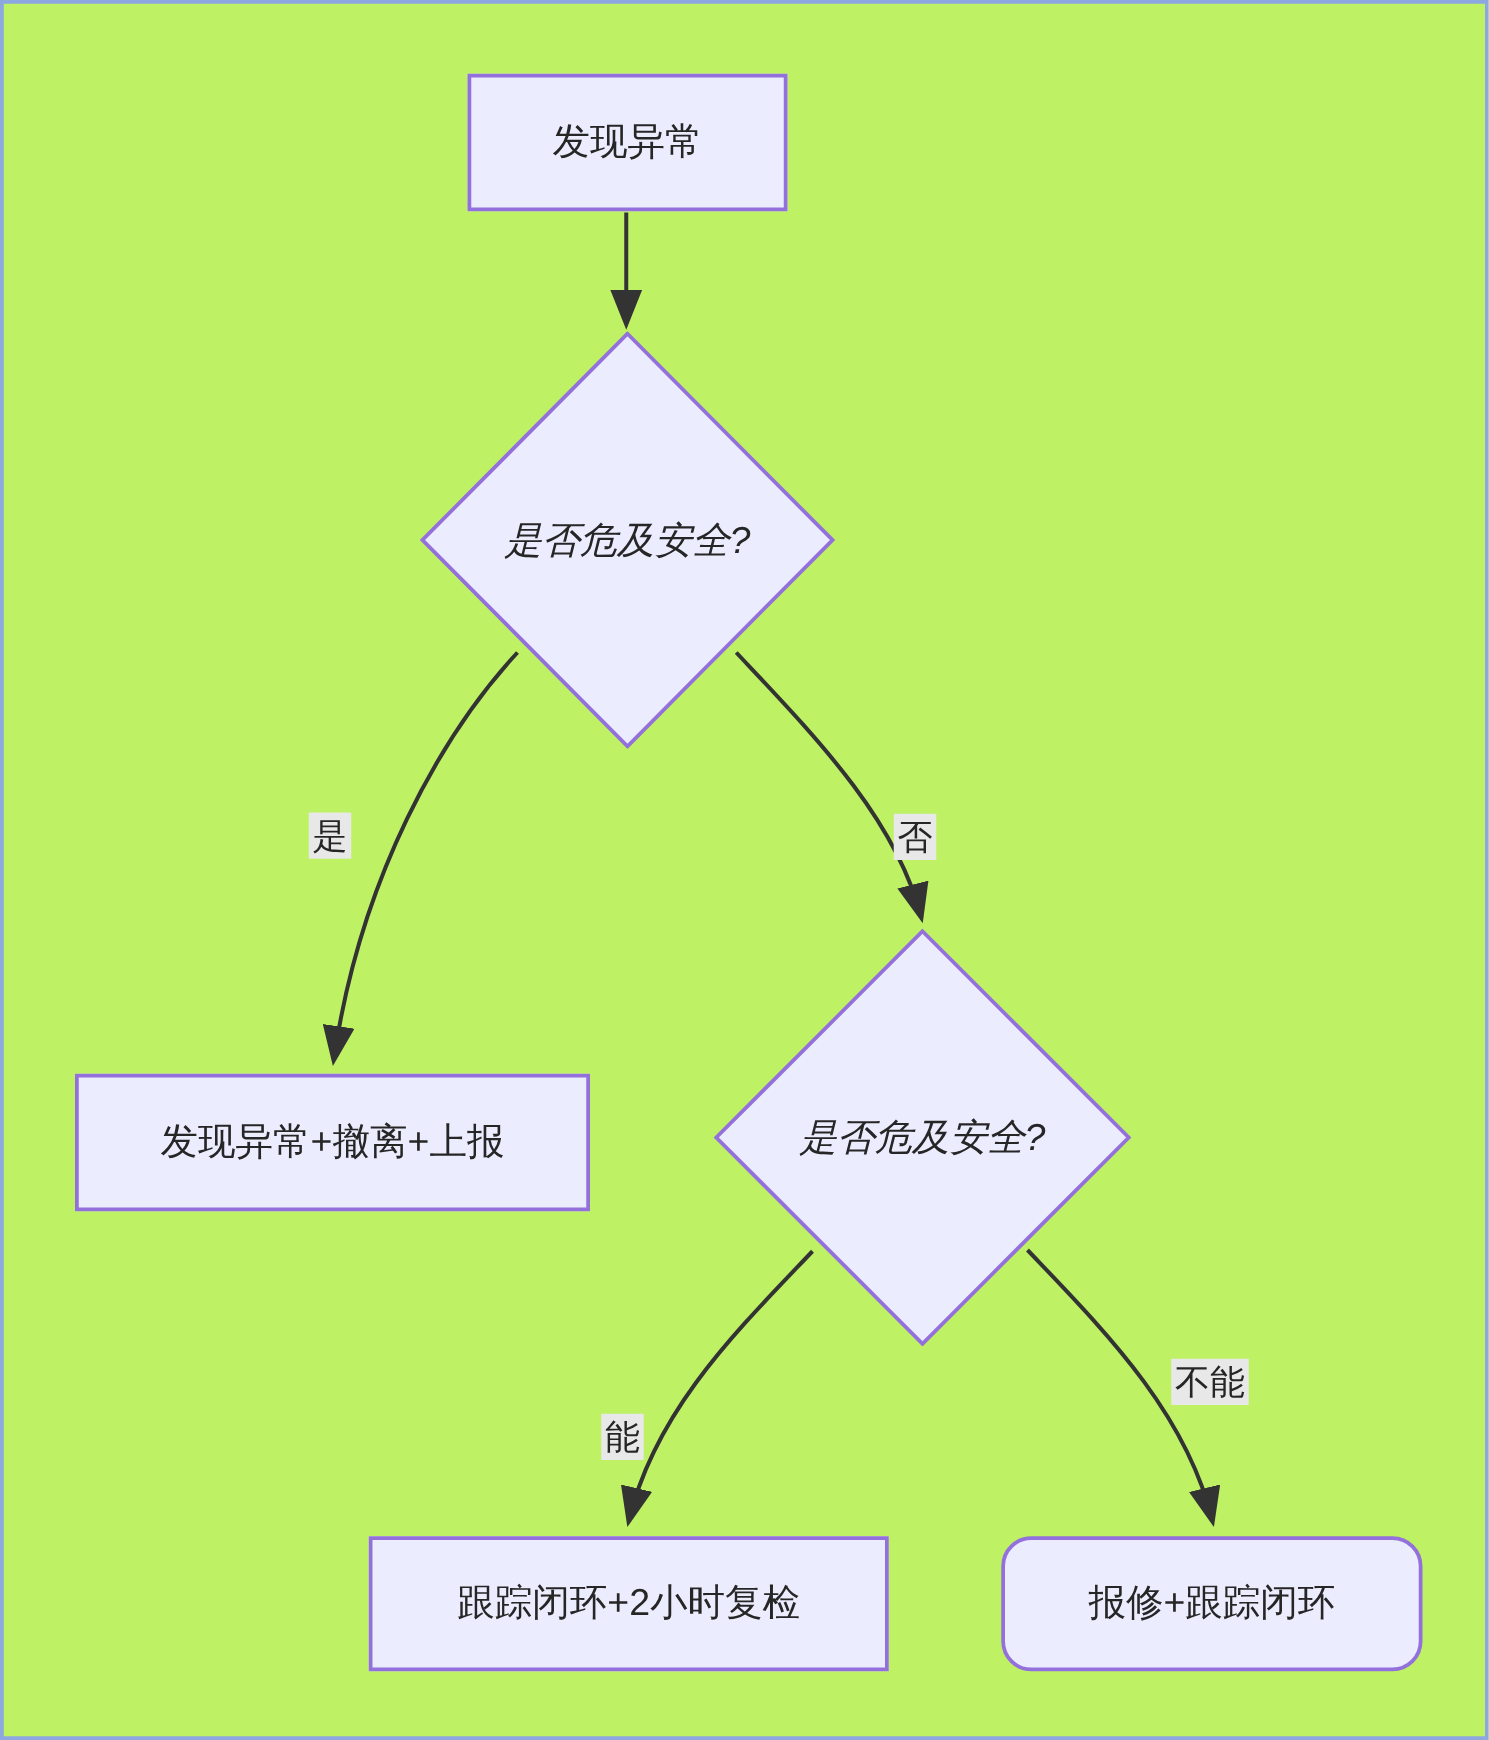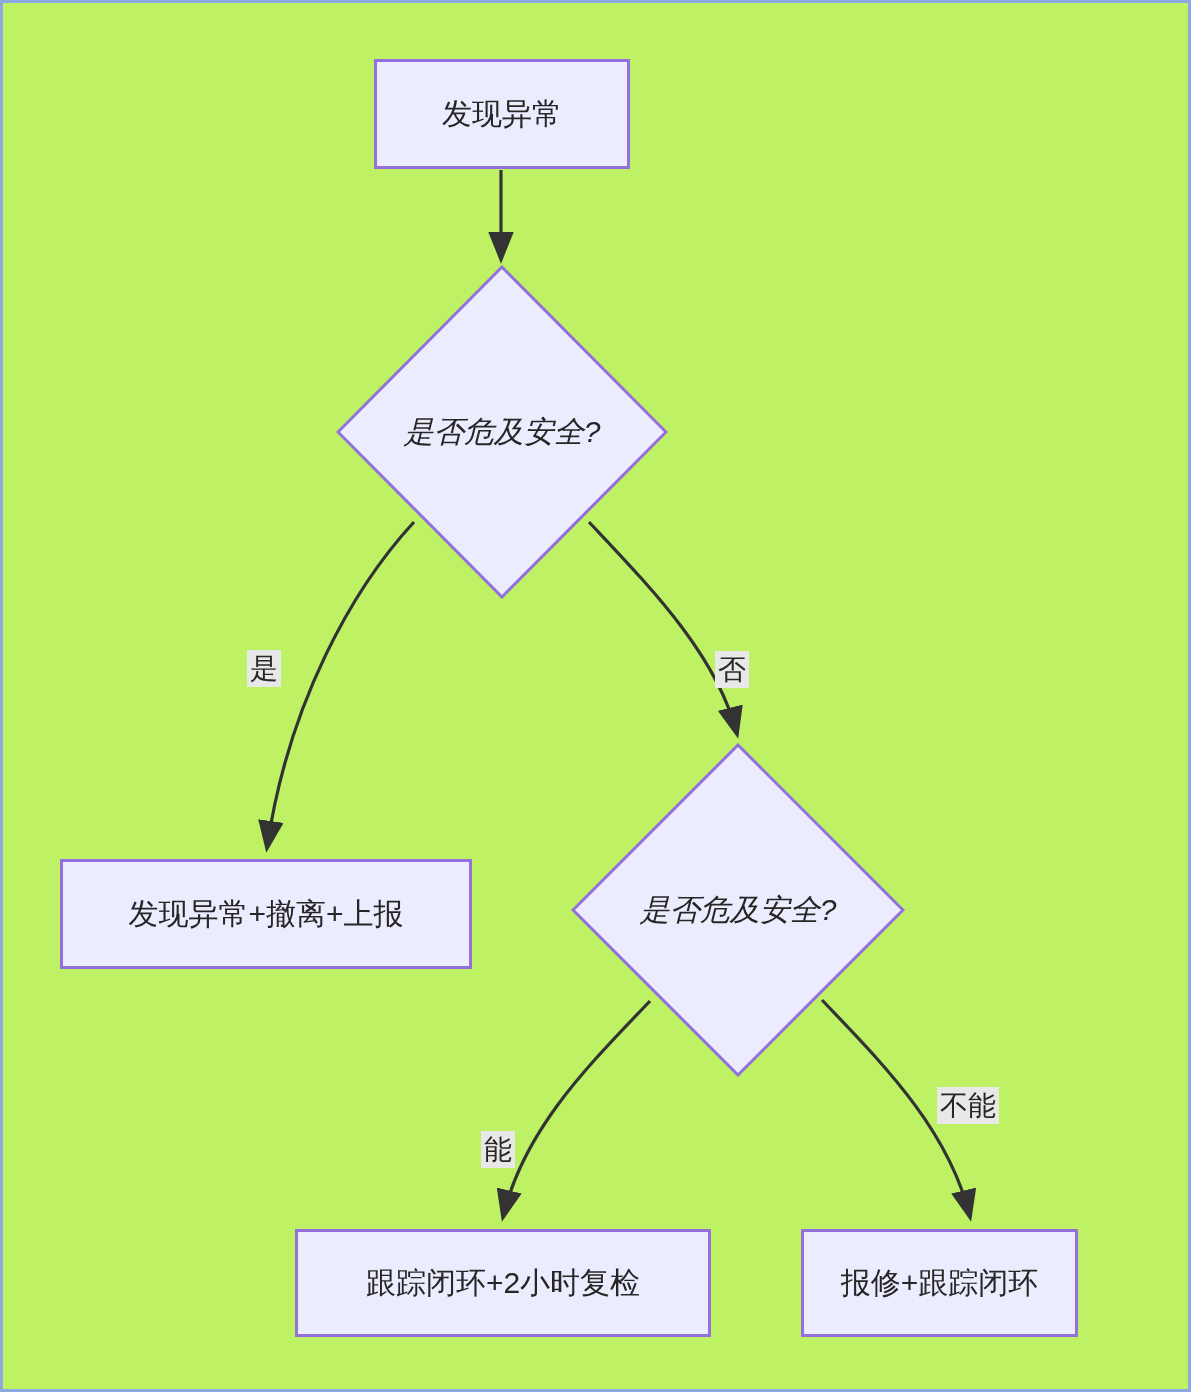--- a/index.html
+++ b/index.html
@@ -117,21 +117,21 @@
     <svg class="node-diamond-shape" viewBox="0 0 334 334" preserveAspectRatio="none">
       <polygon points="167,2 332,167 167,332 2,167" fill="#ececff" stroke="#9370db" stroke-width="3"></polygon>
     </svg>
     <span class="node-diamond-label">是否危及安全?</span>
   </div>
 
   <div class="node node-rect" style="left:292px; top:1226px; width:416px; height:108px;">
     <span>跟踪闭环+2小时复检</span>
   </div>
 
-  <div class="node node-rect" style="left:798px; top:1226px; width:277px; height:108px;">
+  <div class="node node-rect" style="left:798px; top:1226px; width:337px; height:108px;border-radius:24px;">
     <span>报修+跟踪闭环</span>
   </div>
 
   <div class="edge-label" style="left:244px; top:647px;">是</div>
 
   <div class="edge-label" style="left:712px; top:648px;">否</div>
 
   <div class="edge-label" style="left:478px; top:1128px;">能</div>
 
   <div class="edge-label" style="left:934px; top:1084px;">不能</div>

